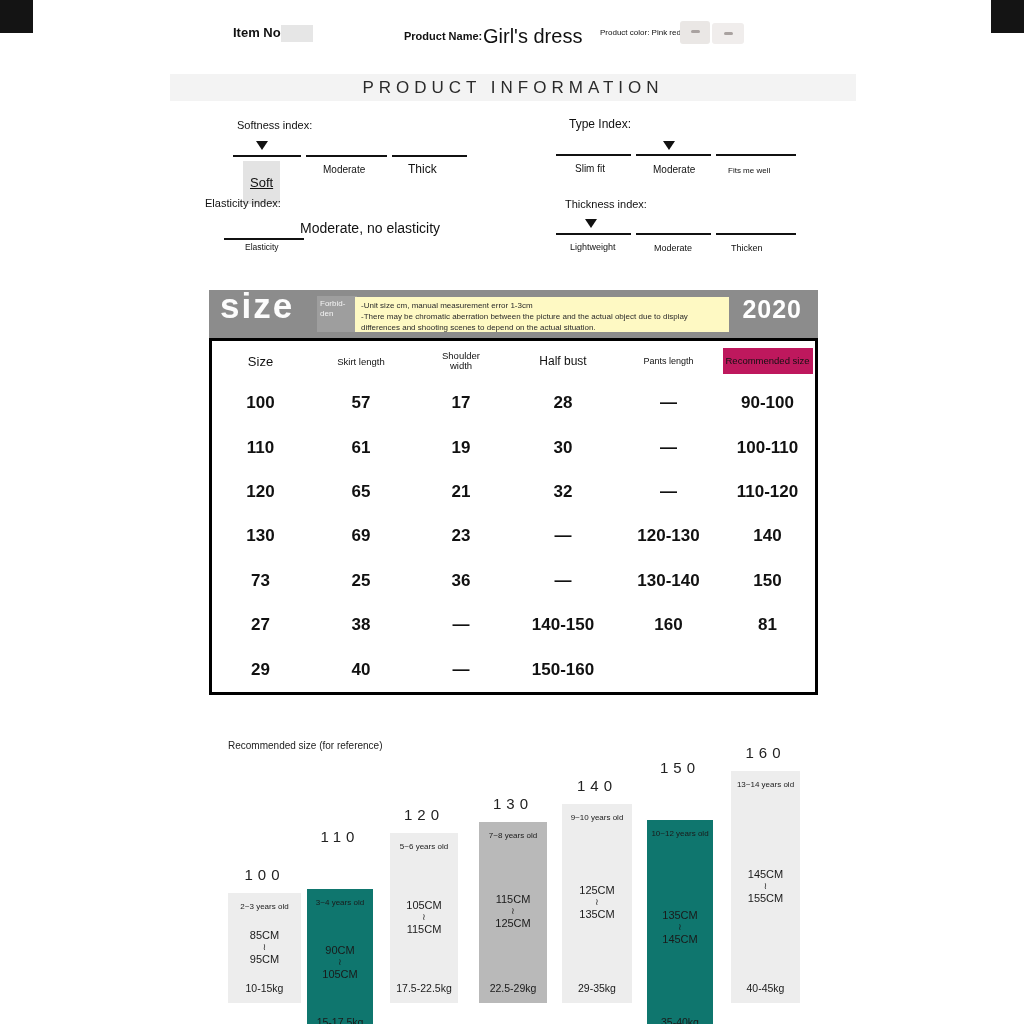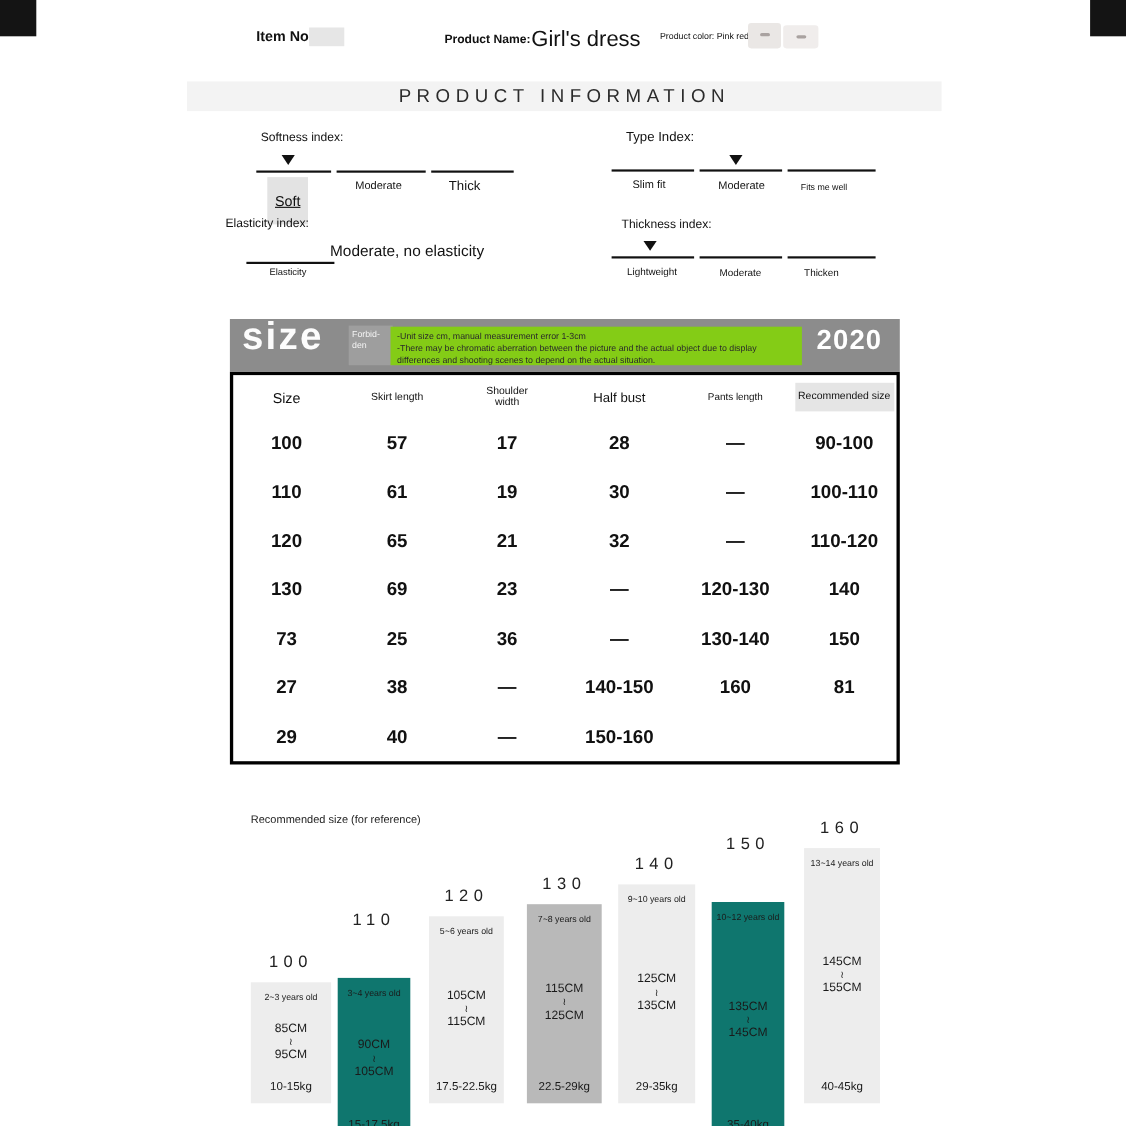--- a/index.html
+++ b/index.html
@@ -37,39 +37,39 @@
   .lbl-tiny{font-size:9px;}
   .elastic-value{position:absolute;left:300px;top:220px;font-size:14px;color:#111;}
   .elastic-seg{position:absolute;left:224px;top:238px;width:80px;border-top:2px solid #111;}
   .lbl-elastic{position:absolute;left:245px;top:242px;font-size:8.5px;}
 
   
   .banner{position:absolute;left:209px;top:290px;width:609px;height:48px;background:#8c8c8c;}
   .banner .size-word{position:absolute;left:11px;top:-4px;font-size:35px;font-weight:700;color:#fcfcfc;letter-spacing:2px;}
   .banner .forbidden{position:absolute;left:108px;top:6px;width:34px;height:30px;background:#9e9e9e;
                      color:#f4f4f4;font-size:8px;line-height:10px;padding:3px 3px;}
-  .banner .notes{position:absolute;left:146px;top:7px;width:374px;height:35px;background:#84cc16;
+  .banner .notes{position:absolute;left:146px;top:7px;width:374px;height:35px;background:#fef9c3;
                  color:#2a2a2a;font-size:8px;line-height:11px;padding:3px 6px;overflow:hidden;box-sizing:border-box;}
   .banner .year{position:absolute;right:16px;top:5px;font-size:25px;font-weight:600;color:#ffffff;letter-spacing:1px;}
 
   
   .size-table{position:absolute;left:209px;top:338px;width:609px;height:357px;border:3px solid #000;
               background:#fff;box-sizing:border-box;display:grid;
               grid-template-columns:97px 104px 96px 108px 103px 95px;
               grid-template-rows:40px repeat(7,1fr);}
   .th,.td{display:flex;align-items:center;justify-content:center;text-align:center;}
   .td{font-size:17px;font-weight:700;color:#111;}
   .th.c0{font-size:13px;}
   .th.c1{font-size:9.5px;}
   .th.c2{font-size:9.5px;}
   .th.c2 .narrow{display:inline-block;width:50px;line-height:10px;}
   .th.c3{font-size:12px;}
   .th.c4{font-size:9px;}
   .th.c5{font-size:9.5px;}
-  .th.c5 .hl{background:#e5e5e5;display:inline-block;width:84px;text-align:left;padding:8px 3px;line-height:10px;}
+  .th.c5 .hl{background:#be185d;display:inline-block;width:84px;text-align:left;padding:8px 3px;line-height:10px;}
 
   
   .rec-title{position:absolute;left:228px;top:740px;font-size:10px;color:#222;}
   .bar-label{position:absolute;text-align:center;font-size:15px;letter-spacing:5px;color:#222;}
   .bar{position:absolute;display:flex;flex-direction:column;justify-content:space-between;align-items:center;
        padding:9px 2px;box-sizing:border-box;color:#1a1a1a;}
   .bar.light{background:#ededed;}
   .bar.dark{background:#0f766e;margin-top:34px;}
   .bar.mid{background:#b9b9b9;}
   .bar .age{font-size:8px;}

